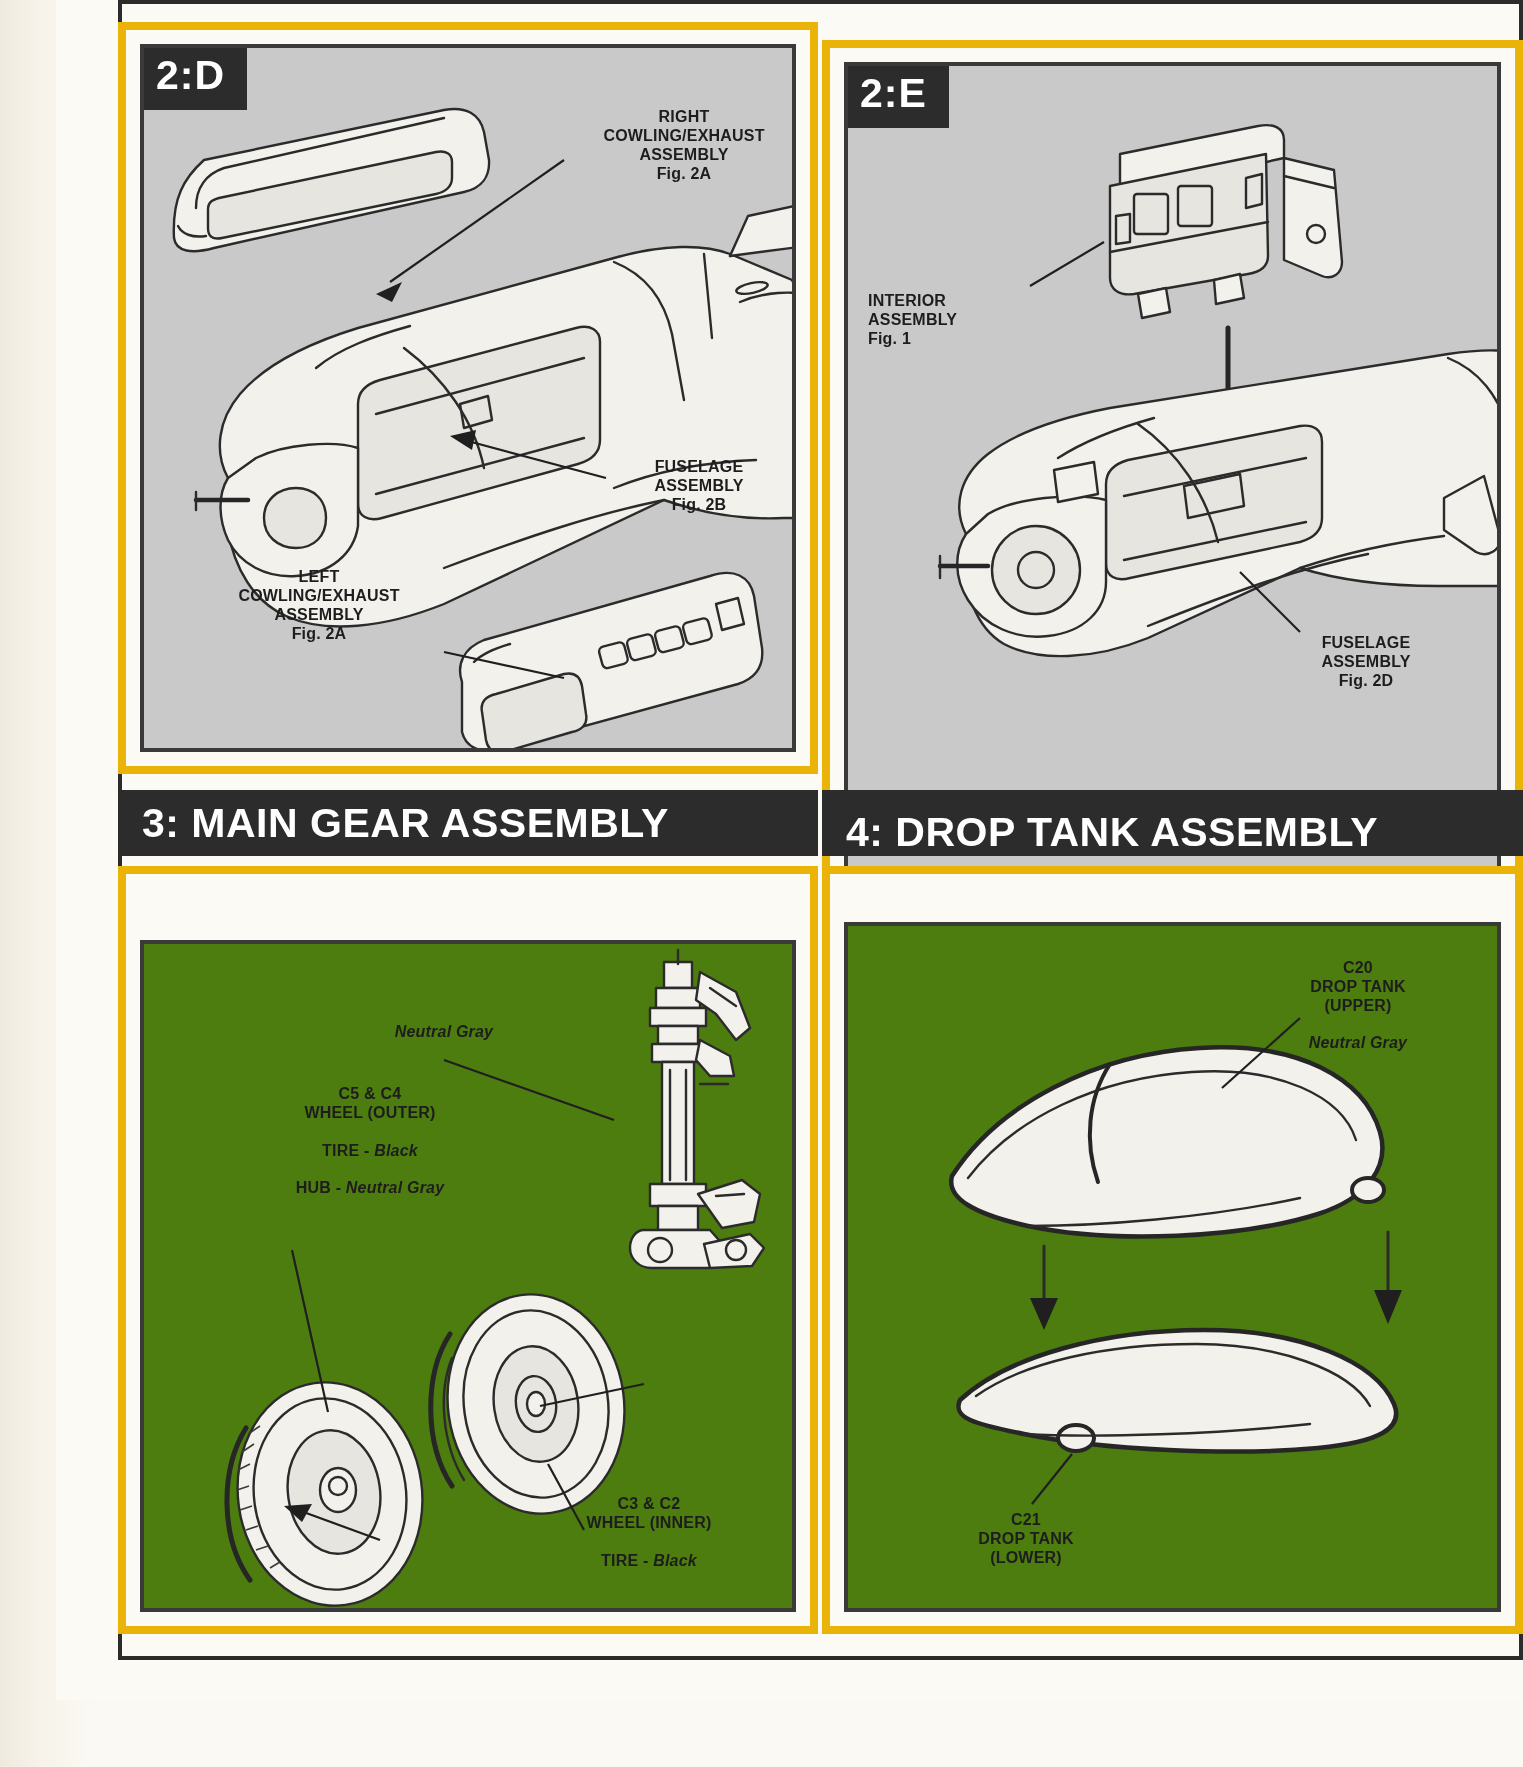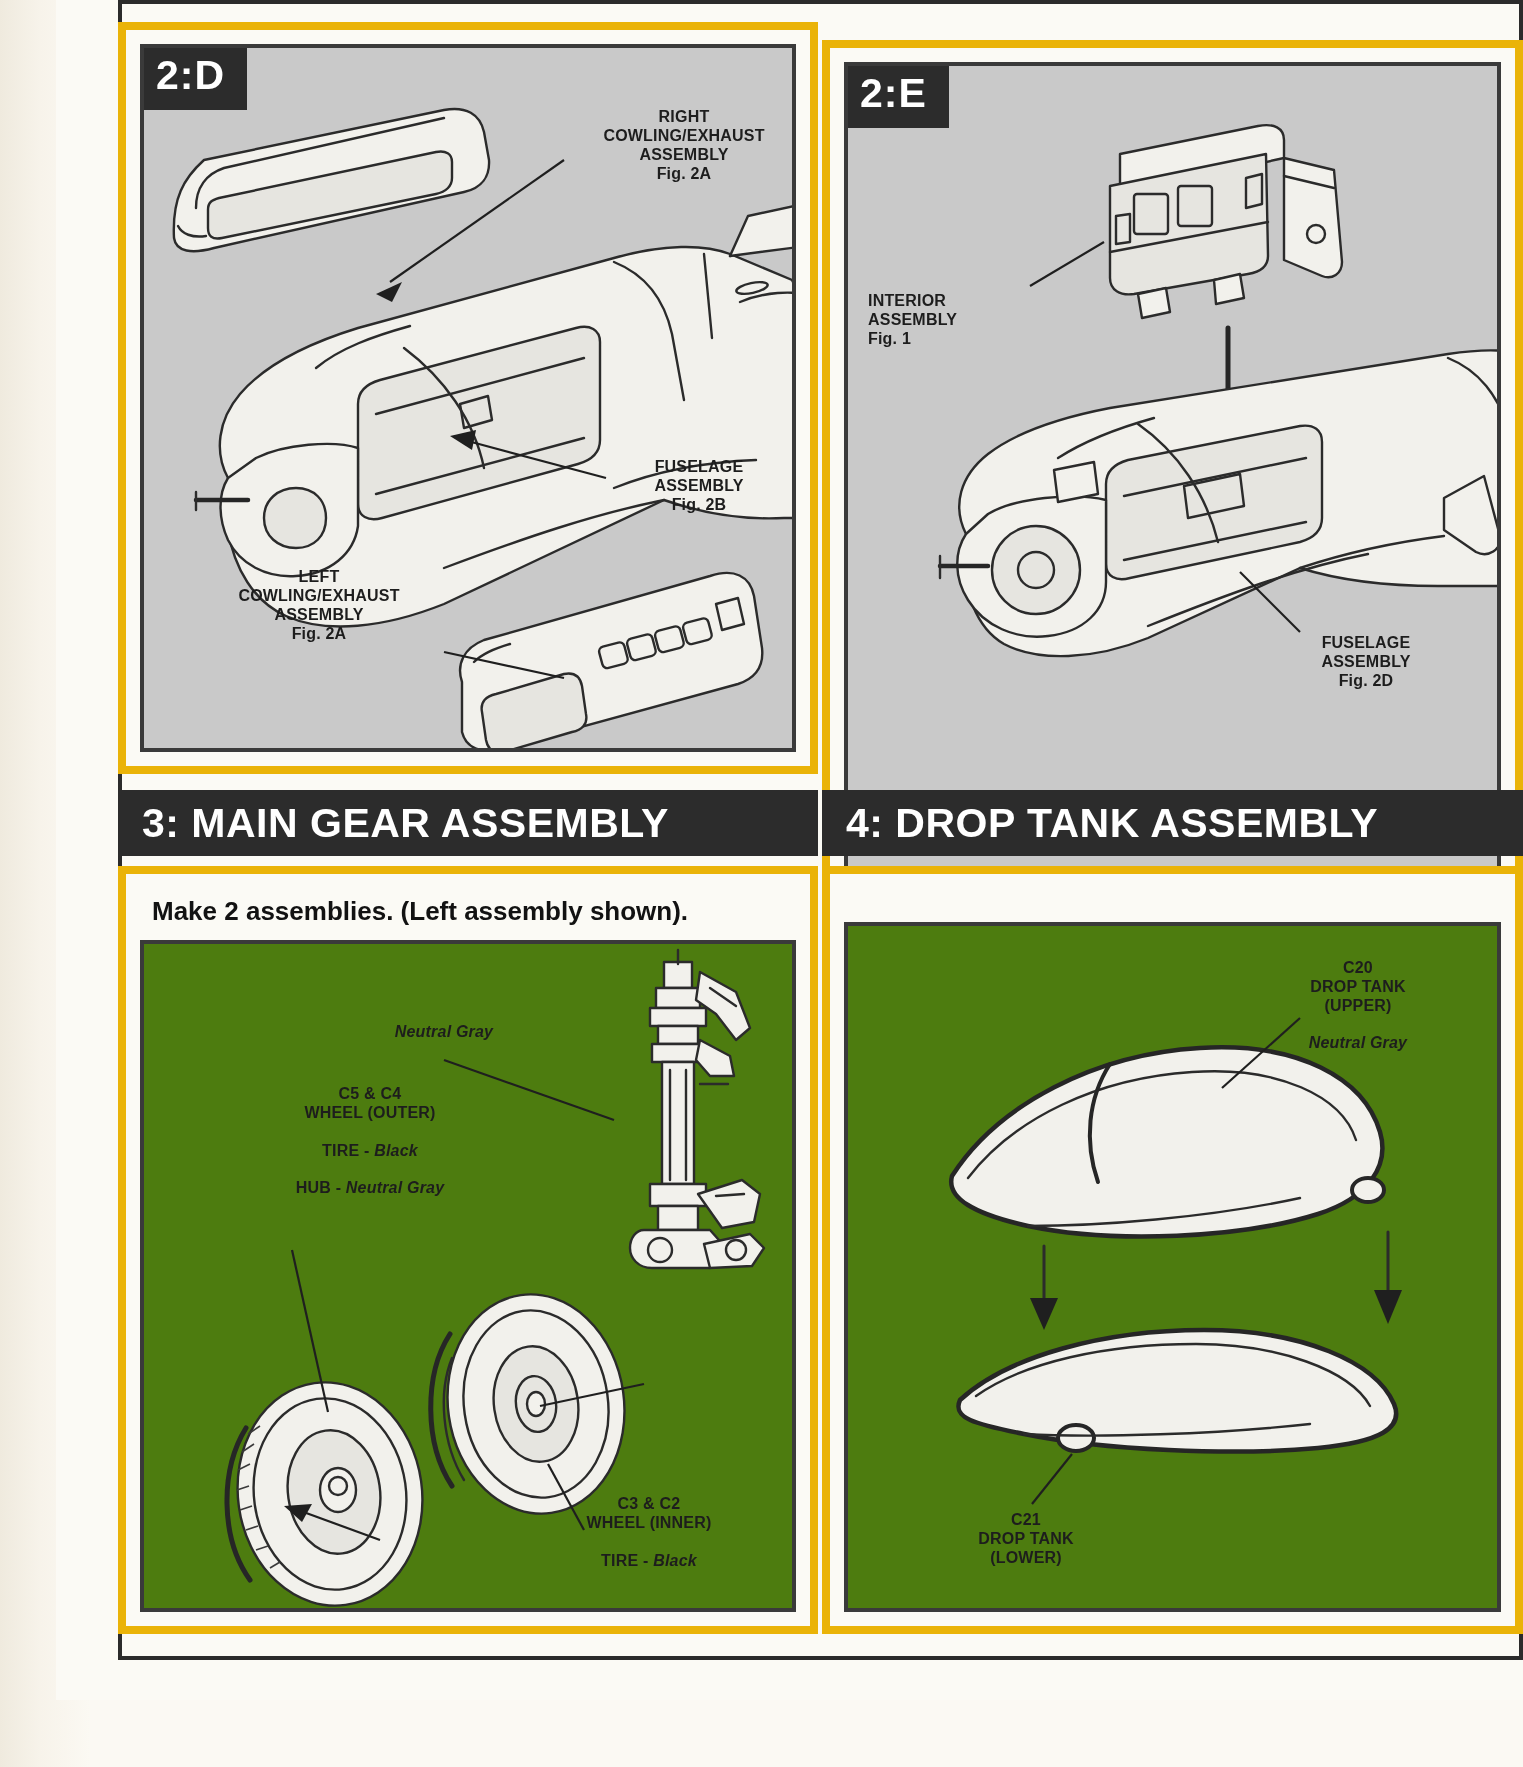--- a/index.html
+++ b/index.html
@@ -237,26 +237,25 @@
 
     <div class="caption" style="left:388px;top:568px;width:260px;">FUSELAGE
 ASSEMBLY
 Fig. 2D</div>
   </div>
 </div>
 
 <div class="title-bar" style="left:118px;top:790px;width:700px;height:66px;">
   <span>3: MAIN GEAR  ASSEMBLY</span>
 </div>
-<div class="title-bar" style="left:822px;top:790px;width:701px;height:66px;">
+<div class="title-bar" style="left:822px;top:790px;width:701px;height:66px;align-items:flex-end;">
   <span>4: DROP TANK ASSEMBLY</span>
 </div>
 
 <div class="panel" style="left:118px;top:866px;width:700px;height:768px;">
-  <div class="note" style="left:26px;top:22px;">Make 2 assemblies. (Left assembly shown).</div>
 
   <div class="panel-inner plainbg" style="inset:66px 14px 14px 14px;">
 
     <svg width="672" height="674" viewBox="0 0 672 674">
 
       <g>
         <path class="fillw" d="M520 18 L548 18 L548 44 L520 44 Z"></path>
         <path class="ln" d="M534 6 L534 20"></path>
         <path class="fillw" d="M512 44 L556 44 L556 64 L512 64 Z"></path>
         <path class="fillw" d="M506 64 L562 64 L562 82 L506 82 Z"></path>

